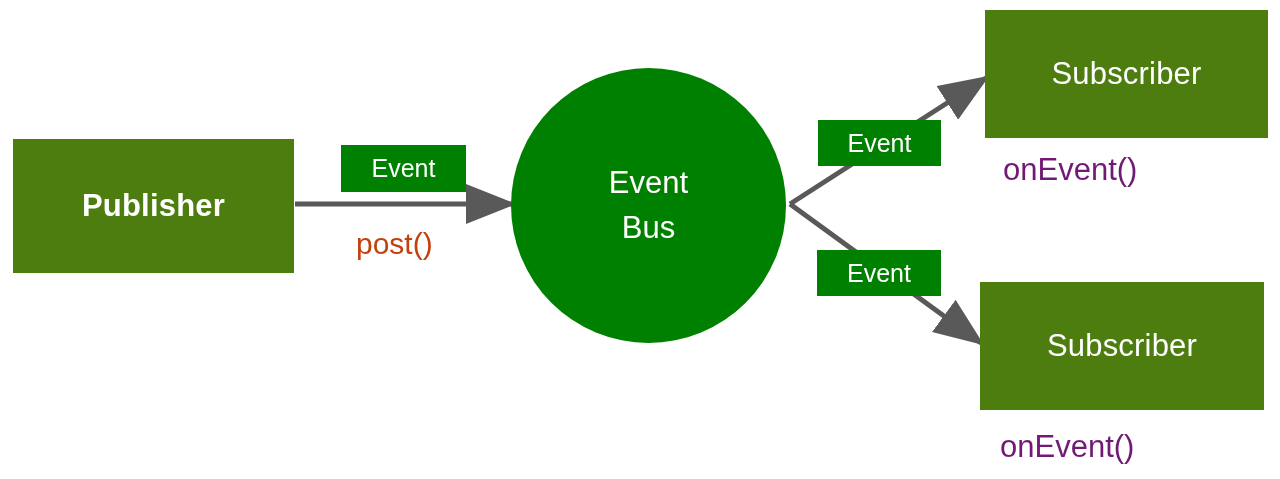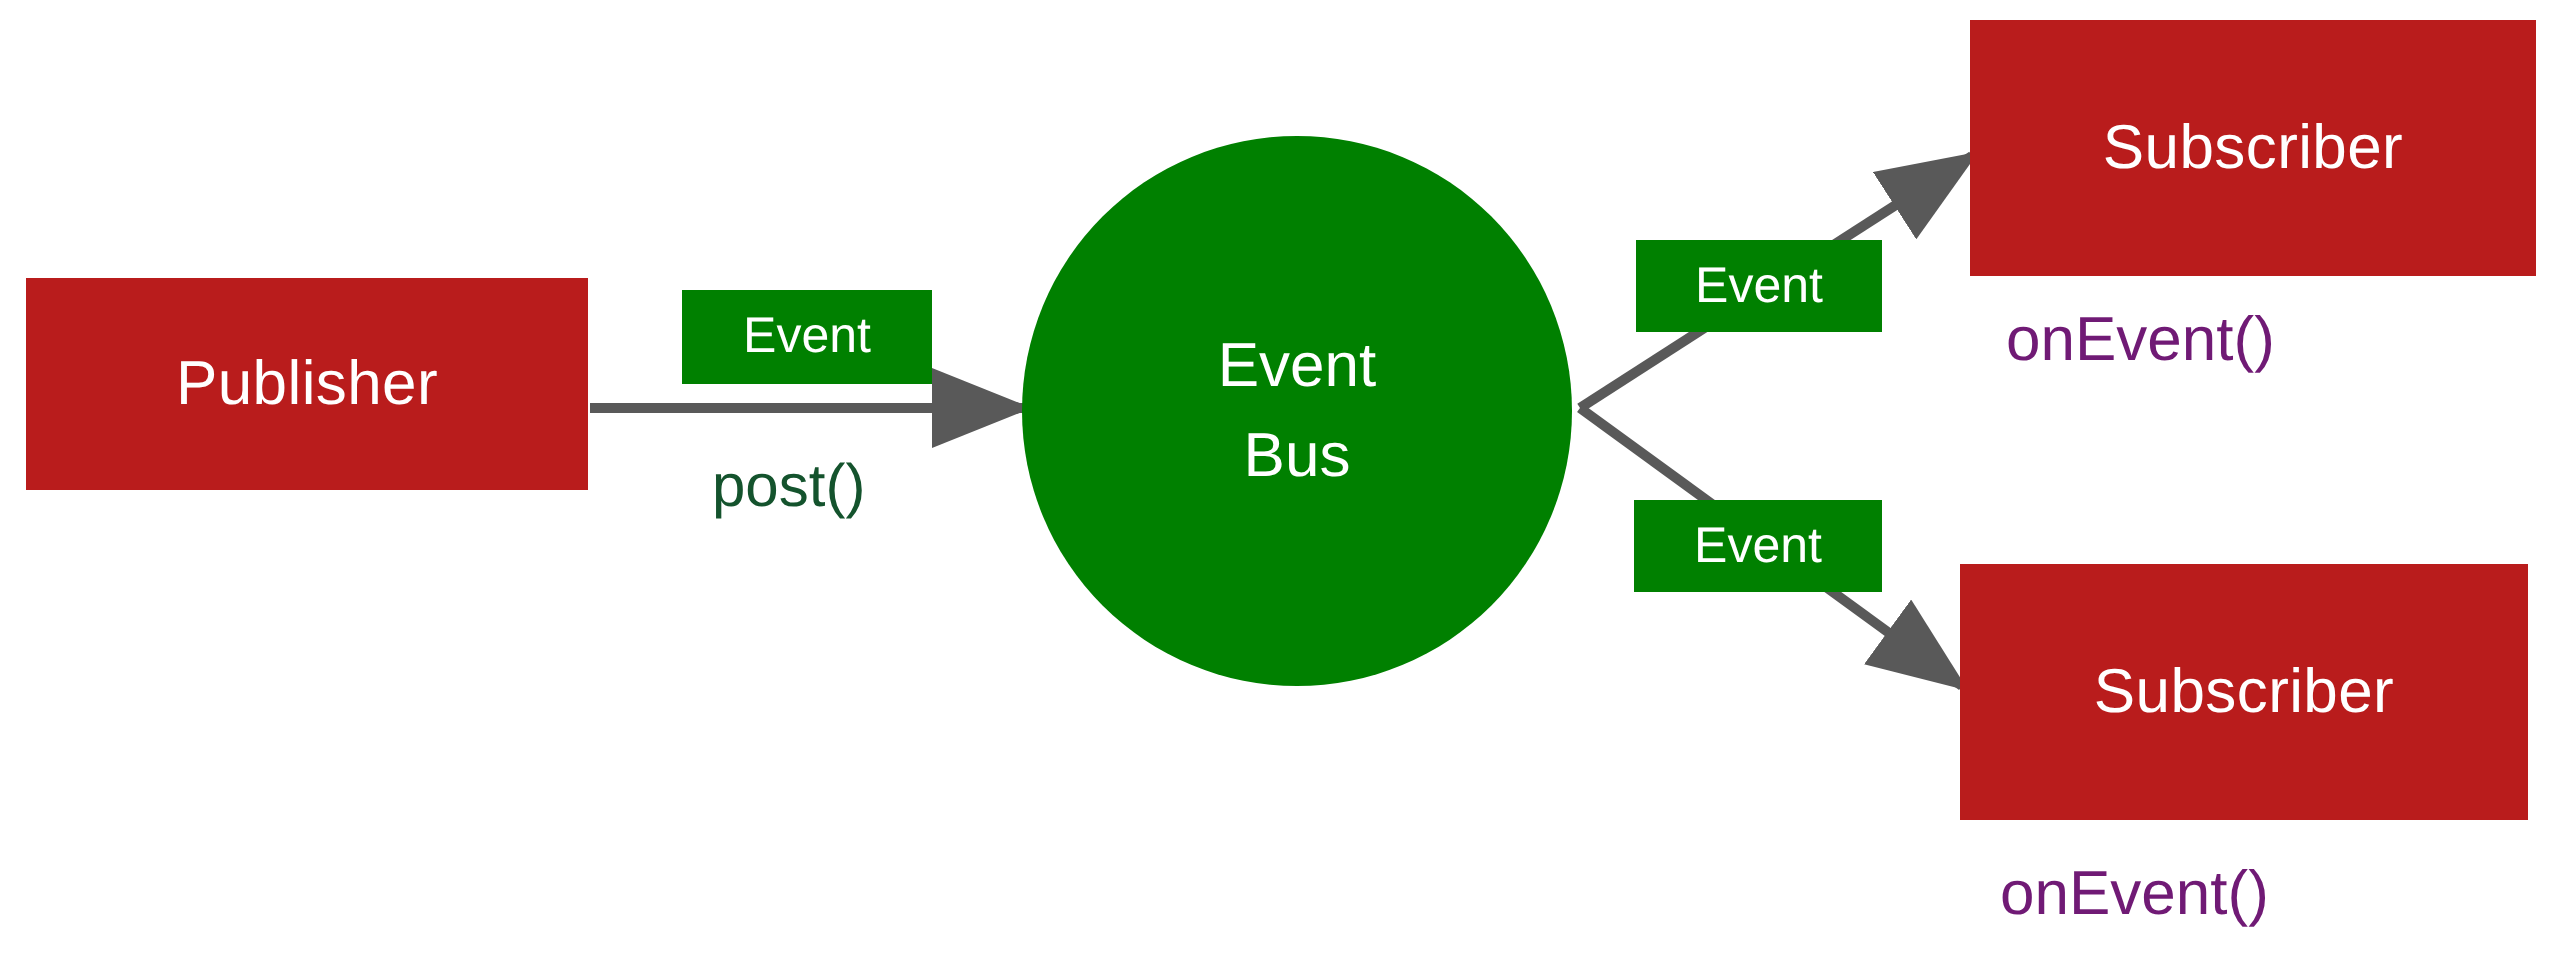--- a/index.html
+++ b/index.html
@@ -31,21 +31,21 @@
     display: flex;
     align-items: center;
     justify-content: center;
     color: #ffffff;
     font-weight: 400;
     letter-spacing: 0.2px;
     box-sizing: border-box;
   }
   .node-publisher,
   .node-subscriber {
-    background: #b91c1c;
+    background: #4d7c0f;
     font-size: 31px;
   }
   .node-circle {
     position: absolute;
     border-radius: 50%;
     background: #008000;
     color: #ffffff;
     display: flex;
     flex-direction: column;
     align-items: center;
@@ -63,21 +63,21 @@
     color: #ffffff;
     display: flex;
     align-items: center;
     justify-content: center;
     font-size: 25px;
     box-sizing: border-box;
     z-index: 5;
   }
   .edge-label {
     position: absolute;
-    color: #14532d;
+    color: #c2410c;
     font-size: 30px;
     white-space: nowrap;
   }
   .caption {
     position: absolute;
     color: #701a75;
     font-size: 31px;
     white-space: nowrap;
   }
 </style>
@@ -93,21 +93,21 @@
       </marker>
     </defs>
 
     <line x1="295" y1="204" x2="512" y2="204" stroke="#595959" stroke-width="5" marker-end="url(#arrowhead)"></line>
 
     <line x1="790" y1="204" x2="986" y2="78" stroke="#595959" stroke-width="5" marker-end="url(#arrowhead)"></line>
 
     <line x1="790" y1="204" x2="981" y2="343" stroke="#595959" stroke-width="5" marker-end="url(#arrowhead)"></line>
   </svg>
 
-  <div class="node-box node-publisher" style="left:13px; top:139px; width:281px; height:106px;">
+  <div class="node-box node-publisher" style="left:13px; top:139px; width:281px; height:134px;font-weight:bold;">
     <span>Publisher</span>
   </div>
 
   <div class="node-circle" style="left:511px; top:68px; width:275px; height:275px;">
     <span class="circle-line">Event</span>
     <span class="circle-line">Bus</span>
   </div>
 
   <div class="node-box node-subscriber" style="left:985px; top:10px; width:283px; height:128px;">
     <span>Subscriber</span>

